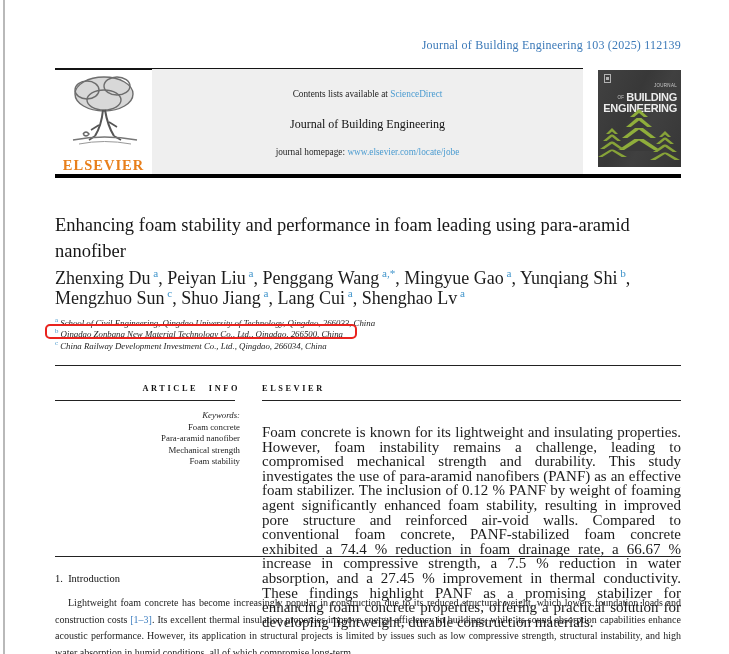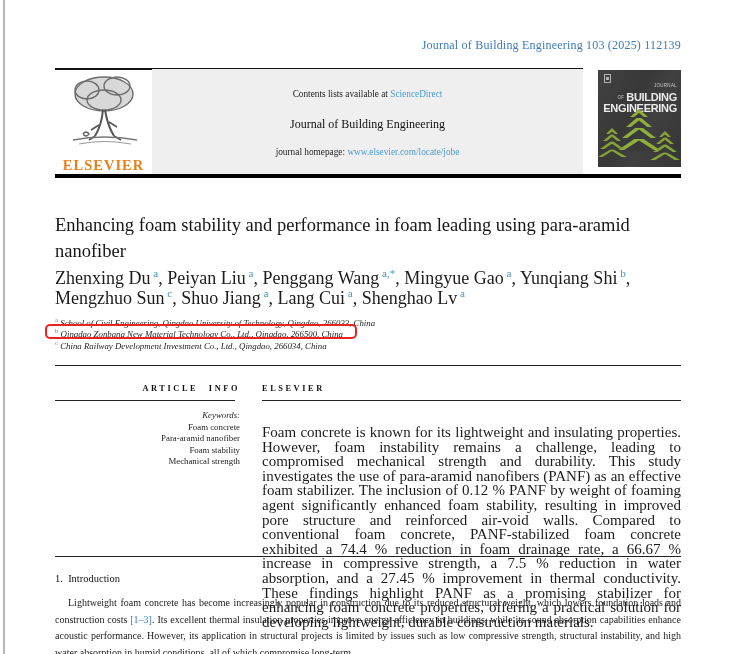--- a/index.html
+++ b/index.html
@@ -158,22 +158,22 @@
   <div class="rule-full-1"></div>
 
   <div class="info-col">
     <div class="col-heading">ARTICLE INFO</div>
     <div class="col-rule"></div>
     <div class="keywords-block">
       <div class="kw-label">Keywords:</div>
       <div>
           <div>Foam concrete</div>
           <div>Para-aramid nanofiber</div>
+          <div>Mechanical strength</div>
           <div>Foam stability</div>
-          <div>Mechanical strength</div>
         </div>
     </div>
   </div>
 
   <div class="abstract-col">
     <div class="col-heading">ELSEVIER</div>
     <div class="col-rule"></div>
     <div class="abstract-text">Foam concrete is known for its lightweight and insulating properties. However, foam instability remains a challenge, leading to compromised mechanical strength and durability. This study investigates the use of para-aramid nanofibers (PANF) as an effective foam stabilizer. The inclusion of 0.12 % PANF by weight of foaming agent significantly enhanced foam stability, resulting in improved pore structure and reinforced air-void walls. Compared to conventional foam concrete, PANF-stabilized foam concrete exhibited a 74.4 % reduction in foam drainage rate, a 66.67 % increase in compressive strength, a 7.5 % reduction in water absorption, and a 27.45 % improvement in thermal conductivity. These findings highlight PANF as a promising stabilizer for enhancing foam concrete properties, offering a practical solution for developing lightweight, durable construction materials.</div>
   </div>
 

